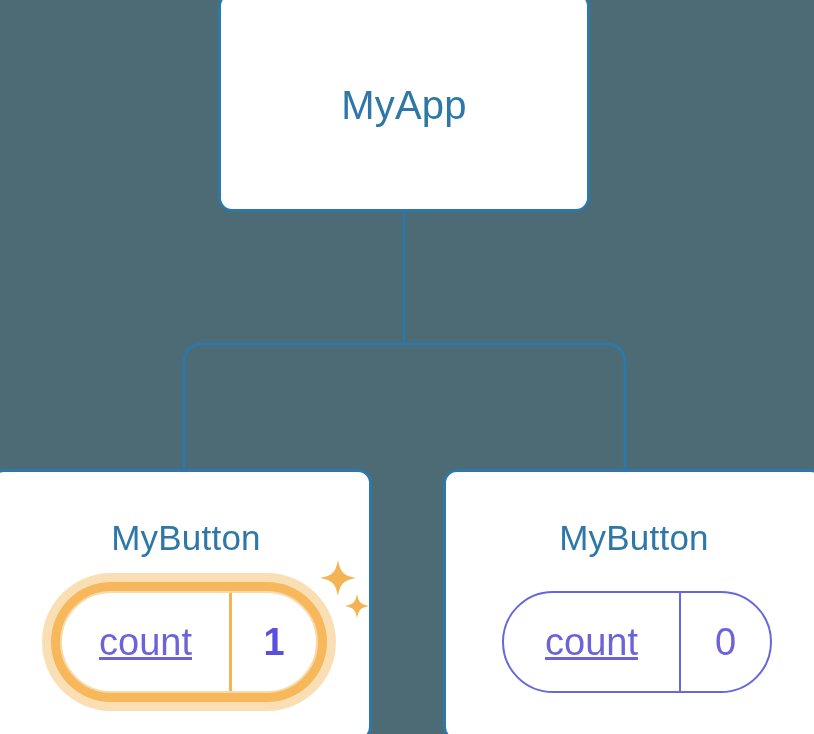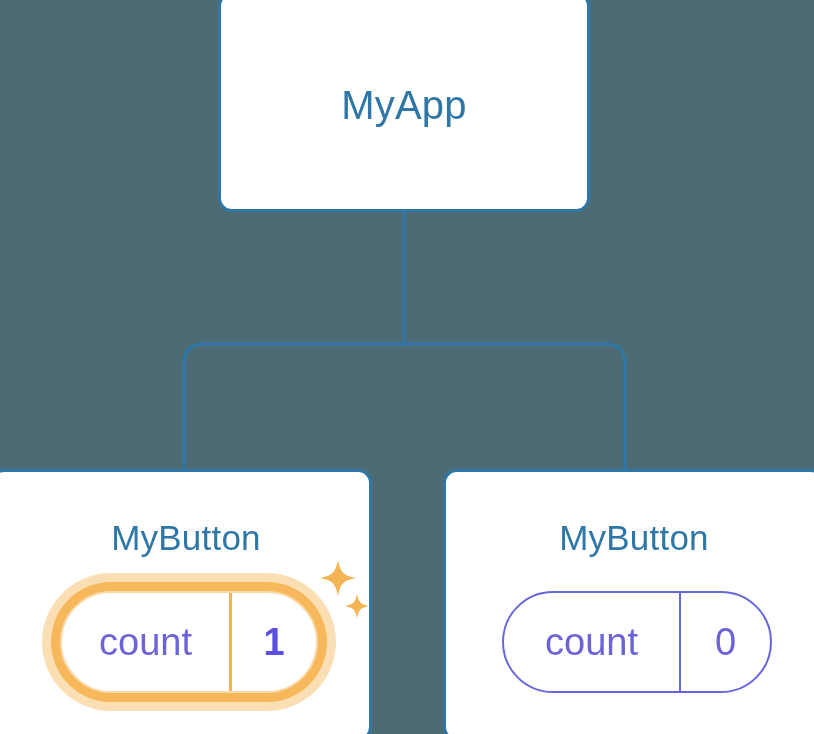--- a/index.html
+++ b/index.html
@@ -121,20 +121,21 @@
     display: flex;
     align-items: center;
     justify-content: center;
     box-sizing: border-box;
   }
   .pill-key {
     flex: 0 0 auto;
     color: #6c63d8;
     font-size: 38px;
     font-weight: 400;
+    text-decoration: underline;
   }
   .pill-val {
     flex: 0 0 auto;
     font-size: 38px;
   }
   .pill-plain .pill-key {
     width: 177px;
     border-right: 2px solid #6666dd;
   }
   .pill-plain .pill-val {

